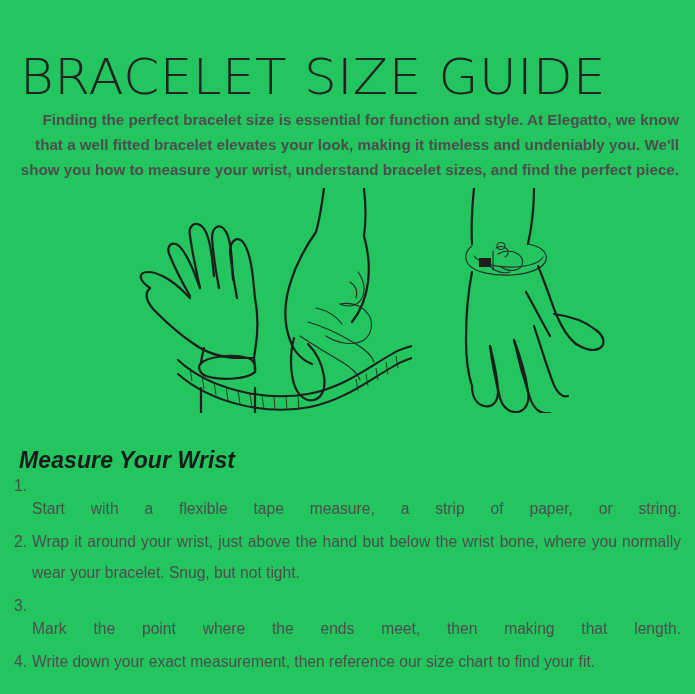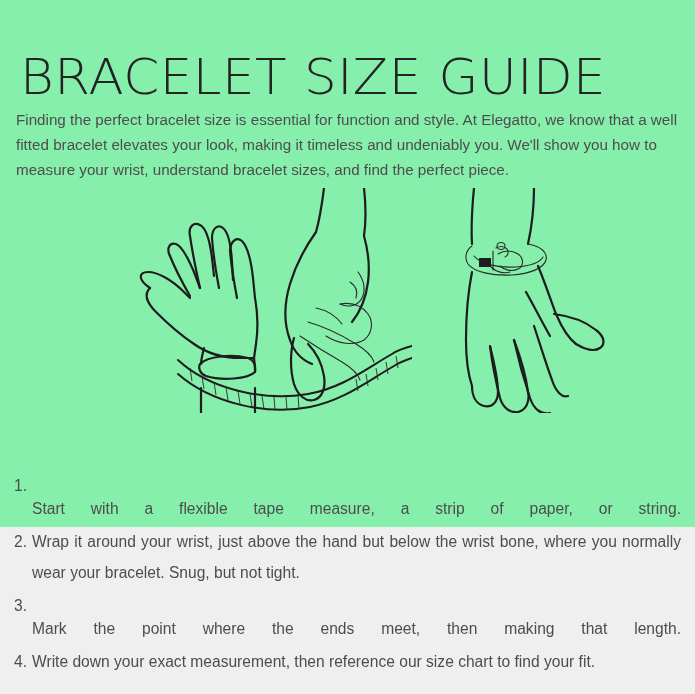--- a/index.html
+++ b/index.html
@@ -9,22 +9,22 @@
   body {
     width: 695px;
     height: 694px;
     background: #efefef;
     font-family: "Liberation Sans", sans-serif;
     overflow: hidden;
     position: relative;
   }
   .page {
     width: 695px;
-    height: 527px;
-    background: #86efac;
+    height: 694px;
+    background: #22c55e;
     box-sizing: border-box;
     position: relative;
   }
 
   
   .title {
     position: absolute;
     left: 20px;
     top: 18px;
     width: 655px;
@@ -38,25 +38,26 @@
     transform: scaleX(1.03);
     transform-origin: left center;
   }
 
   
   .intro {
     position: absolute;
     left: 16px;
     top: 92px;
     width: 663px;
-    text-align: left;
+    text-align: right;
     font-size: 15.2px;
     line-height: 25px;
     color: #4d4d4d;
     font-family: "Liberation Sans", sans-serif;
+    font-weight: bold;
   }
 
   
   .illustrations {
     position: absolute;
     left: 0;
     top: 188px;
     width: 695px;
     height: 225px;
   }
@@ -317,20 +318,21 @@
         <path class="ln" stroke-width="2.2" d="M84 152
           C 88 170, 94 192, 100 210
           C 104 222, 112 227, 120 225"></path>
         <path class="ln" stroke-width="2.2" d="M104 138
           C 110 156, 116 176, 122 192
           C 126 204, 132 210, 138 208"></path>
       </svg>
     </div>
   </div>
 
+  <h2 class="section-heading">Measure Your Wrist</h2>
 
   <ol class="steps" style="list-style:none;margin:0;padding:0;">
     <li class="step step-justify">
       <span class="step-num">1.</span>
       <span class="step-text">Start with a flexible tape measure, a strip of paper, or string.</span>
     </li>
     <li class="step step-justify-multi">
       <span class="step-num">2.</span>
       <span class="step-text">Wrap it around your wrist, just above the hand but below the wrist bone, where you normally wear your bracelet. Snug, but not tight.</span>
     </li>

